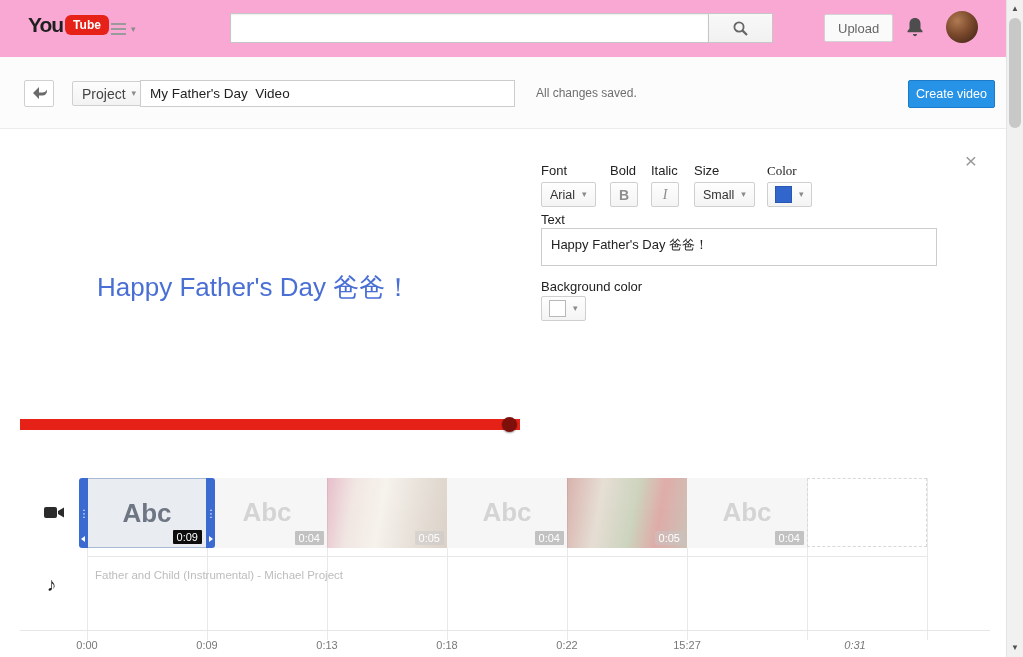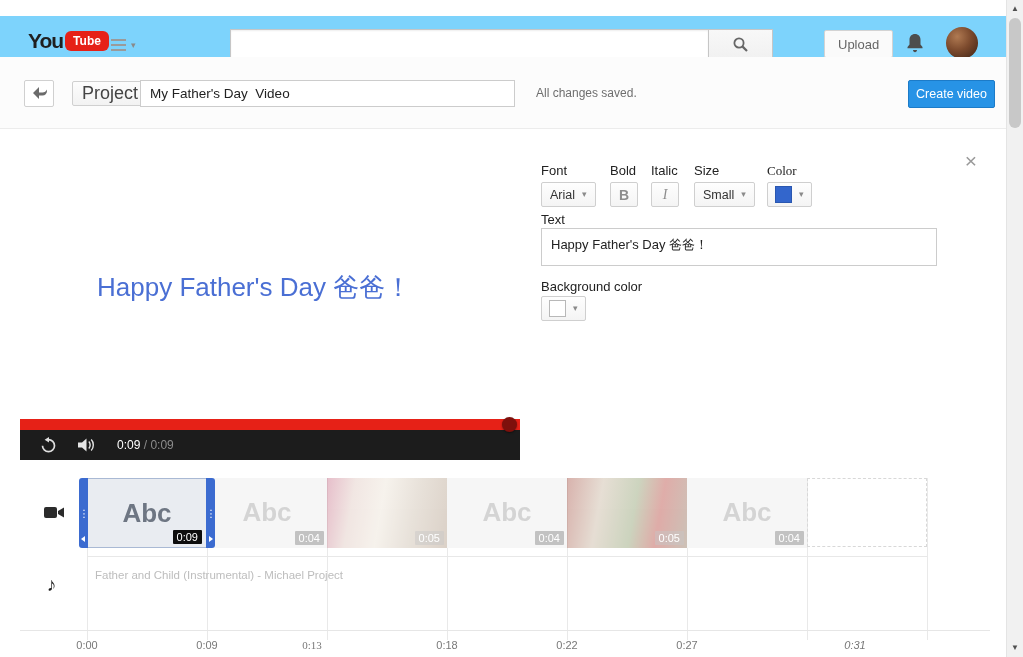--- a/index.html
+++ b/index.html
@@ -1,20 +1,20 @@
 <!DOCTYPE html>
 <html><head>
 <meta charset="utf-8">
 <style>
   * { margin:0; padding:0; box-sizing:border-box; }
   body { background:#fff; font-family:"Liberation Sans", sans-serif; }
   .screen { position:relative; width:1023px; height:657px; background:#fff; overflow:hidden; }
 
   
-  .header { position:absolute; left:0; top:16px; width:1006px; height:60px; background:#7dd3fc; border-bottom:1px solid #ececec; }
+  .header { position:absolute; left:0; top:0; width:1006px; height:60px; background:#f9a8d4; border-bottom:1px solid #ececec; }
   .logo { position:absolute; left:28px; top:13px; display:flex; align-items:center; cursor:pointer; }
   .logo-you { font-size:21px; font-weight:bold; color:#1f1f1f; letter-spacing:-1px; }
   .logo-tube { background:#e62117; color:#fff; font-size:12px; font-weight:bold; padding:3px 8px; border-radius:6px; margin-left:2px; }
   .guide-btn { position:absolute; left:111px; top:21px; width:32px; height:16px; display:flex; align-items:center; gap:5px; cursor:pointer; }
   .guide-bars { width:15px; height:2px; background:#9a9a9a; box-shadow:0 5px 0 #9a9a9a, 0 10px 0 #9a9a9a; margin-top:-10px; }
   .caret { display:inline-block; font-size:9px; color:#8a8a8a; line-height:1; }
   .caret::after { content:"▾"; }
   .search-input { position:absolute; left:230px; top:13px; width:479px; height:30px; border:1px solid #c6c6c6; box-shadow:inset 0 1px 2px #eee; font-size:15px; padding:0 9px; color:#222; outline:none; }
   .search-btn { position:absolute; left:709px; top:13px; width:64px; height:30px; background:linear-gradient(#f8f8f8,#f1f1f1); border:1px solid #c6c6c6; border-left:none; display:flex; align-items:center; justify-content:center; cursor:pointer; }
   .upload-btn { position:absolute; left:824px; top:14px; height:28px; padding:0 13px; background:#fafafa; border:1px solid #d3d3d3; border-radius:2px; font-size:13px; color:#666; display:flex; align-items:center; cursor:pointer; }
@@ -27,21 +27,21 @@
   .sb-arrow { position:absolute; left:0; width:16px; height:16px; text-align:center; font-size:8px; color:#505050; line-height:16px; cursor:pointer; }
   .sb-arrow.up { top:1px; }
   .sb-arrow.down { bottom:1px; }
   .sb-arrow.up::after { content:"▲"; }
   .sb-arrow.down::after { content:"▼"; }
   .sb-thumb { position:absolute; left:2px; top:18px; width:12px; height:110px; background:#c8c8c8; border-radius:6px; cursor:pointer; }
 
   
   .toolbar { position:absolute; left:0; top:57px; width:1006px; height:72px; background:#fcfcfc; border-bottom:1px solid #ececec; }
   .back-btn { position:absolute; left:24px; top:23px; width:30px; height:27px; background:#fff; border:1px solid #d0d0d0; border-radius:2px; display:flex; align-items:center; justify-content:center; cursor:pointer; }
-  .project-btn { position:absolute; left:72px; top:24px; height:25px; padding:0 9px; background:linear-gradient(#fdfdfd,#f2f2f2); border:1px solid #d0d0d0; border-radius:2px; font-size:18px; color:#444; display:flex; align-items:center; gap:6px; cursor:pointer; }
+  .project-btn { position:absolute; left:72px; top:24px; height:25px; padding:0 9px; background:linear-gradient(#fdfdfd,#f2f2f2); border:1px solid #d0d0d0; border-radius:2px; font-size:14px; color:#444; display:flex; align-items:center; gap:6px; cursor:pointer; }
   .title-input { position:absolute; left:140px; top:23px; width:375px; height:27px; border:1px solid #ccc; background:#fff; font-size:13.5px; color:#222; padding:0 9px; outline:none; font-family:"Liberation Sans",sans-serif; }
   .status-text { position:absolute; left:536px; top:29px; font-size:12px; color:#6e6e6e; }
   .create-btn { position:absolute; left:908px; top:23px; width:87px; height:28px; background:#2793e6; border:1px solid #1c7bc8; border-radius:2px; color:#fff; font-size:12.5px; display:flex; align-items:center; justify-content:center; cursor:pointer; }
 
   
   .preview-text { position:absolute; left:97px; top:270px; font-size:26px; color:#4a6fd4; white-space:nowrap; }
   .close-x { position:absolute; left:961px; top:149px; font-size:21px; color:#999; cursor:pointer; width:20px; text-align:center; }
   .close-x::after { content:"×"; }
   .pl { position:absolute; font-size:13px; color:#222; }
   .ctrl { position:absolute; top:182px; height:25px; background:linear-gradient(#fefefe,#f4f4f4); border:1px solid #cfcfcf; border-radius:2px; display:flex; align-items:center; cursor:pointer; }
@@ -173,40 +173,20 @@
   <textarea class="text-area" style="">Happy Father's Day 爸爸！</textarea>
 
   <span class="pl" style="left:541px; top:279px;">Background color</span>
   <div class="ctrl swatch-dd" style="left:541px; top:296px;">
     <span class="swatch swatch-white"></span>
     <span class="caret"></span>
   </div>
 
   <div class="player-progress"></div>
   <div class="player-scrubber"></div>
-  <div class="player-bar">
-    <span class="pbtn">
-      <svg width="17" height="17" viewBox="0 0 17 17">
-        <path d="M8.5 2.7a6 6 0 1 1-6 6" fill="none" stroke="#dedede" stroke-width="1.7"></path>
-        <polygon points="9,0 4.6,2.7 9,5.4" fill="#dedede"></polygon>
-      </svg>
-    </span>
-    <span class="pbtn">
-      <svg width="18" height="14" viewBox="0 0 18 14">
-        <polygon points="0,4.5 4,4.5 8.5,0.5 8.5,13.5 4,9.5 0,9.5" fill="#e4e4e4"></polygon>
-        <path d="M10.8 3.5c1.8 1.8 1.8 5.2 0 7" fill="none" stroke="#e4e4e4" stroke-width="1.4"></path>
-        <path d="M13.2 1.6c2.8 2.8 2.8 8 0 10.8" fill="none" stroke="#e4e4e4" stroke-width="1.4"></path>
-      </svg>
-    </span>
-    <span class="time-display">
-      <span>0:09</span>
-      <span class="sep">/</span>
-      <span class="total">0:09</span>
-    </span>
-  </div>
 
   <div class="gridline" style="left:87px;"></div>
   <div class="gridline" style="left:207px;"></div>
   <div class="gridline" style="left:327px;"></div>
   <div class="gridline" style="left:447px;"></div>
   <div class="gridline" style="left:567px;"></div>
   <div class="gridline" style="left:687px;"></div>
   <div class="gridline" style="left:807px;"></div>
   <div class="gridline" style="left:927px;"></div>
   <div class="audio-top-line"></div>
@@ -243,24 +223,24 @@
     <span class="clip-label">Abc</span>
     <span class="dur">0:04</span>
   </div>
   <div class="clip-placeholder"></div>
 
   <span class="note-icon"></span>
   <span class="audio-label">Father and Child (Instrumental) - Michael Project</span>
 
   <span class="ruler-label" style="left:87px;">0:00</span>
   <span class="ruler-label" style="left:207px;">0:09</span>
-  <span class="ruler-label" style="left:312px;font-family:Liberation Serif, serif;">0:13</span>
+  <span class="ruler-label" style="left:327px;">0:13</span>
   <span class="ruler-label" style="left:447px;">0:18</span>
   <span class="ruler-label" style="left:567px;">0:22</span>
-  <span class="ruler-label" style="left:687px;">0:27</span>
+  <span class="ruler-label" style="left:687px;">15:27</span>
   <span class="ruler-label" style="left:855px;font-style:italic;">0:31</span>
 
   <div class="scrollbar">
     <span class="sb-arrow up"></span>
     <span class="sb-thumb"></span>
     <span class="sb-arrow down"></span>
   </div>
 
 </div>
 

